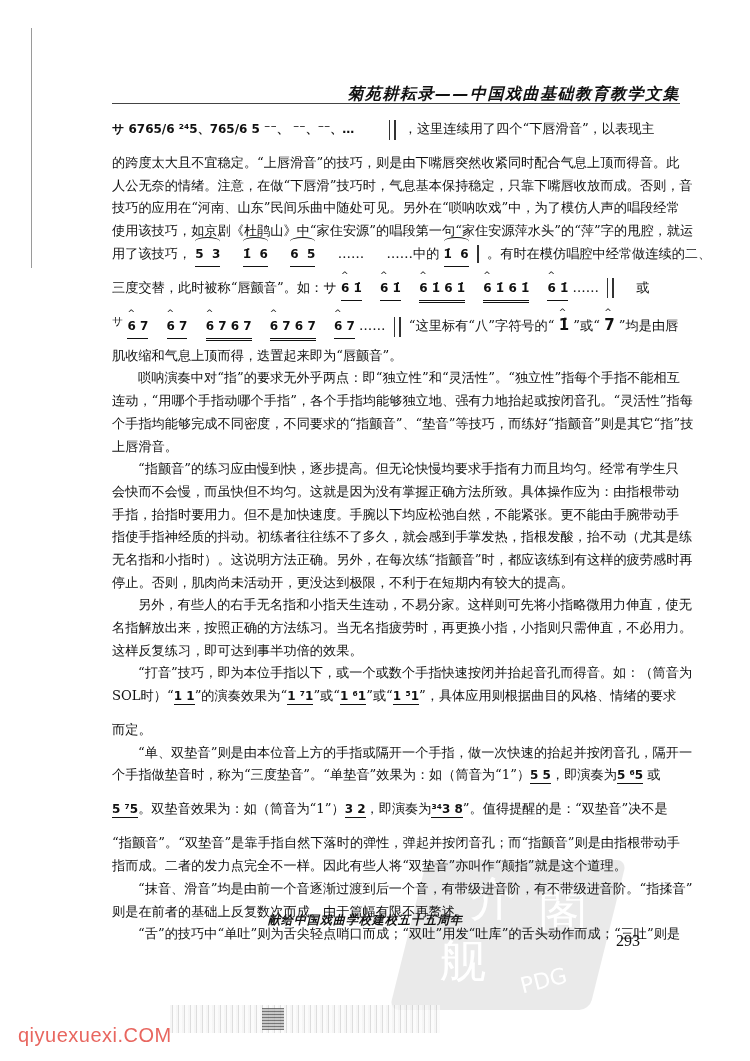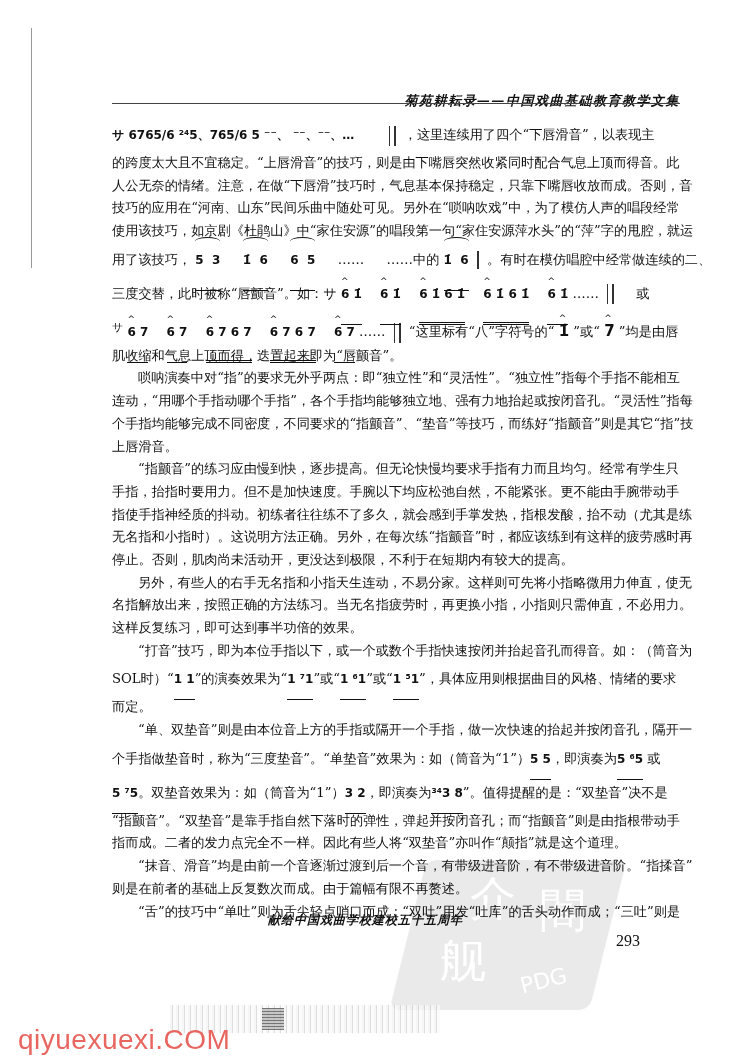--- a/index.html
+++ b/index.html
@@ -1,29 +1,29 @@
 <!DOCTYPE html>
 <html><head>
 <meta charset="utf-8">
 <style>
   html, body { margin: 0; padding: 0; background: #ffffff; }
   body { width: 750px; height: 1061px; position: relative; overflow: hidden;
          font-family: "DejaVu Serif", "Liberation Serif", serif; color: #111; }
   .left-rule { position: absolute; left: 31px; top: 28px; width: 1px; height: 240px; background: #9a9a9a; }
   .header { position: absolute; left: 112px; top: 76px; width: 568px; height: 28px; }
-  .header-title { position: absolute; right: 0; top: 16px; font-size: 13px; font-weight: bold;
+  .header-title { position: absolute; right: 0; top: 8px; font-size: 16px; font-weight: bold;
                   font-style: italic; letter-spacing: 1.5px; font-family: "DejaVu Sans", sans-serif; }
   .header-rule { position: absolute; left: 0; right: 0; bottom: 0; height: 1px; background: #444; }
   .body { position: absolute; left: 112px; top: 118px; width: 568px; font-size: 13.2px; line-height: 22.7px; }
   .line { white-space: nowrap; overflow: visible; height: 22.7px; }
-  .line.tall { height: 34px; line-height: 34px; }
+  .line.tall { height: 34px; line-height: 22px; }
   .indent { padding-left: 26px; }
   .num { font-family: "DejaVu Sans", sans-serif; font-weight: bold; font-size: 12px; }
-  .u { border-bottom: 1px solid #111; padding-bottom: 13px; }
-  .uu { border-bottom: 3px double #111; padding-bottom: 11px; }
+  .u { border-bottom: 1px solid #111; padding-bottom: 1px; }
+  .uu { border-bottom: 3px double #111; padding-bottom: 1px; }
   .arc { position: relative; display: inline-block; }
   .arc::before { content: ""; position: absolute; left: 0; right: 0; top: -6px; height: 8px;
                  border-top: 1px solid #111; border-radius: 50% 50% 0 0; }
   .hat { position: relative; display: inline-block; }
   .hat::before { content: "^"; position: absolute; left: 0; top: -13px; font-size: 9px; font-weight: normal; }
   .bar { display: inline-block; width: 2px; height: 18px; background: #333; vertical-align: middle; margin: 0 4px; }
   .dbar { display: inline-block; width: 4px; height: 20px; border-left: 1px solid #333; border-right: 2px solid #333; vertical-align: middle; margin: 0 4px; }
   .gap { display: inline-block; width: 14px; }
   .gap2 { display: inline-block; width: 26px; }
   .footer-title { position: absolute; left: 268px; top: 912px; font-size: 12px; font-weight: bold;
@@ -31,21 +31,21 @@
   .page-number { position: absolute; left: 616px; top: 932px; font-size: 16px; font-family: "Liberation Serif", serif; }
   .stamp { position: absolute; left: 408px; top: 860px; width: 200px; height: 150px; background: #e6e6e6;
            transform: skewX(-14deg); opacity: 0.85; border-radius: 10px; }
   .stamp-text { position: absolute; left: 520px; top: 968px; font-size: 22px; color: #ffffff;
                 font-family: "DejaVu Sans", sans-serif; transform: rotate(-14deg); }
   .stamp-glyph { position: absolute; color: #ffffff; font-size: 46px; font-family: "DejaVu Serif", serif; }
   .scan-noise { position: absolute; left: 170px; top: 1005px; width: 270px; height: 28px;
                 background: repeating-linear-gradient(90deg, #f2f2f2 0 2px, #cfcfcf 2px 3px, #fafafa 3px 6px); opacity: 0.7; }
   .scan-noise-dark { position: absolute; left: 262px; top: 1008px; width: 22px; height: 22px;
                      background: repeating-linear-gradient(0deg, #555 0 1px, #bbb 1px 3px); opacity: 0.8; }
-  .watermark { position: absolute; left: 18px; top: 1024px; font-size: 28px; color: #e8665f;
+  .watermark { position: absolute; left: 18px; top: 1024px; font-size: 20px; color: #e8665f;
                font-family: "Liberation Sans", sans-serif; letter-spacing: 0.5px; }
 </style>
 </head>
 <body>
 
 <div class="left-rule"></div>
 
 <div class="header">
   <span class="header-title">菊苑耕耘录——中国戏曲基础教育教学文集</span>
   <div class="header-rule"></div>
@@ -113,20 +113,21 @@
     <span>”均是由唇</span>
   </div>
   <div class="line">肌收缩和气息上顶而得，迭置起来即为“唇颤音”。</div>
 
   <div class="line indent">唢呐演奏中对“指”的要求无外乎两点：即“独立性”和“灵活性”。“独立性”指每个手指不能相互</div>
   <div class="line">连动，“用哪个手指动哪个手指”，各个手指均能够独立地、强有力地抬起或按闭音孔。“灵活性”指每</div>
   <div class="line">个手指均能够完成不同密度，不同要求的“指颤音”、“垫音”等技巧，而练好“指颤音”则是其它“指”技</div>
   <div class="line">上唇滑音。</div>
 
   <div class="line indent">“指颤音”的练习应由慢到快，逐步提高。但无论快慢均要求手指有力而且均匀。经常有学生只</div>
+  <div class="line">会快而不会慢，而虽快但不均匀。这就是因为没有掌握正确方法所致。具体操作应为：由指根带动</div>
   <div class="line">手指，抬指时要用力。但不是加快速度。手腕以下均应松弛自然，不能紧张。更不能由手腕带动手</div>
   <div class="line">指使手指神经质的抖动。初练者往往练不了多久，就会感到手掌发热，指根发酸，抬不动（尤其是练</div>
   <div class="line">无名指和小指时）。这说明方法正确。另外，在每次练“指颤音”时，都应该练到有这样的疲劳感时再</div>
   <div class="line">停止。否则，肌肉尚未活动开，更没达到极限，不利于在短期内有较大的提高。</div>
 
   <div class="line indent">另外，有些人的右手无名指和小指天生连动，不易分家。这样则可先将小指略微用力伸直，使无</div>
   <div class="line">名指解放出来，按照正确的方法练习。当无名指疲劳时，再更换小指，小指则只需伸直，不必用力。</div>
   <div class="line">这样反复练习，即可达到事半功倍的效果。</div>
 
   <div class="line indent">“打音”技巧，即为本位手指以下，或一个或数个手指快速按闭并抬起音孔而得音。如：（筒音为</div>

